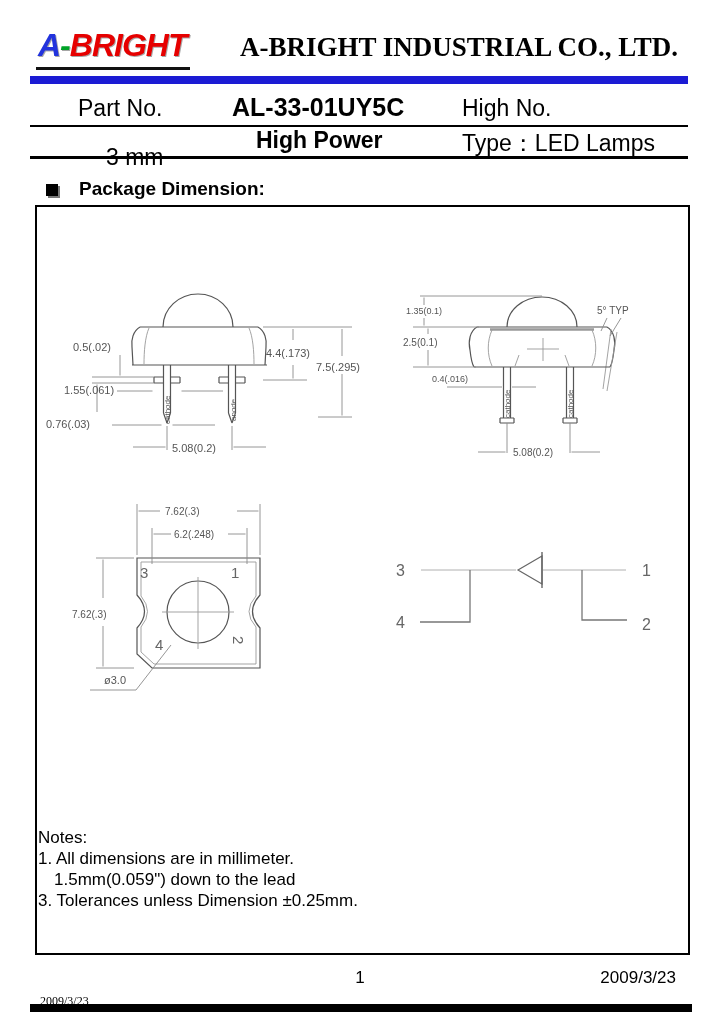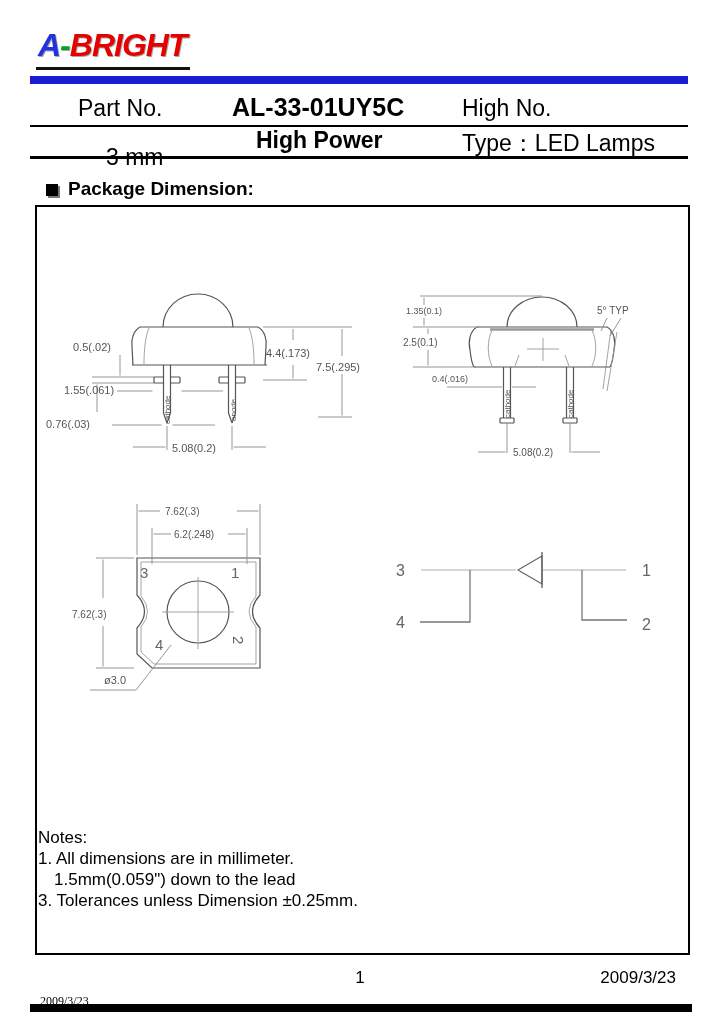--- a/index.html
+++ b/index.html
@@ -19,21 +19,21 @@
   .logo .l-dash { color:#00a327; }
   .logo .l-bright { color:#e60000; }
   .company {
     left:240px; top:32px; font-family:"Liberation Serif", serif;
     font-size:27px; font-weight:700; white-space:nowrap; letter-spacing:0px;
   }
   .bluebar { left:30px; top:76px; width:658px; height:8px; background:#1b1bd4; }
   
   .cell { font-size:23px; white-space:nowrap; }
   .hr { background:#000; }
-  .sect-title { left:68px; top:178px; font-size:19px; font-weight:700; }
+  .sect-title { left:79px; top:178px; font-size:19px; font-weight:700; }
   .bullet { left:46px; top:184px; width:12px; height:12px; background:#000; box-shadow:2px 2px 0 #777; }
   .drawbox { left:35px; top:205px; width:651px; height:746px; border:2px solid #000; }
   svg.art { left:0; top:0; width:720px; height:1012px; pointer-events:none; }
   svg.art path, svg.art line, svg.art circle { fill:none; }
   .outline { stroke:#555; stroke-width:1.2; }
   .thin    { stroke:#999; stroke-width:0.9; }
   .dim     { stroke:#8a8a8a; stroke-width:0.9; }
   .sch     { stroke:#777; stroke-width:1.3; }
   .schlite { stroke:#b0b0b0; stroke-width:1; }
   text.dimtxt { font-family:"Liberation Sans", sans-serif; fill:#555; font-size:11px; }
@@ -52,20 +52,21 @@
   .bottombar { left:30px; top:1004px; width:662px; height:8px; background:#000; }
 </style>
 </head>
 <body>
 
 <div class="page">
 
   <div class="abs logo">
     <span class="l-a">A</span><span class="l-dash">-</span><span class="l-bright">BRIGHT</span>
   </div>
+  <div class="abs company">A-BRIGHT INDUSTRIAL CO., LTD.</div>
   <div class="abs bluebar"></div>
 
   <div class="abs cell" style="left:78px; top:95px;">Part No.</div>
   <div class="abs cell" style="left:232px; top:93px; font-weight:700; font-size:25px;">AL-33-01UY5C</div>
   <div class="abs cell" style="left:462px; top:95px;">High No.</div>
   <div class="abs hr" style="left:30px; top:125px; width:658px; height:2px;"></div>
   <div class="abs cell" style="left:106px; top:144px;">3 mm</div>
   <div class="abs cell" style="left:462px; top:128px;">Type：LED Lamps</div>
   <div class="abs cell" style="left:256px; top:127px; font-weight:700;">High Power</div>
   <div class="abs hr" style="left:30px; top:156px; width:658px; height:3px;"></div>

